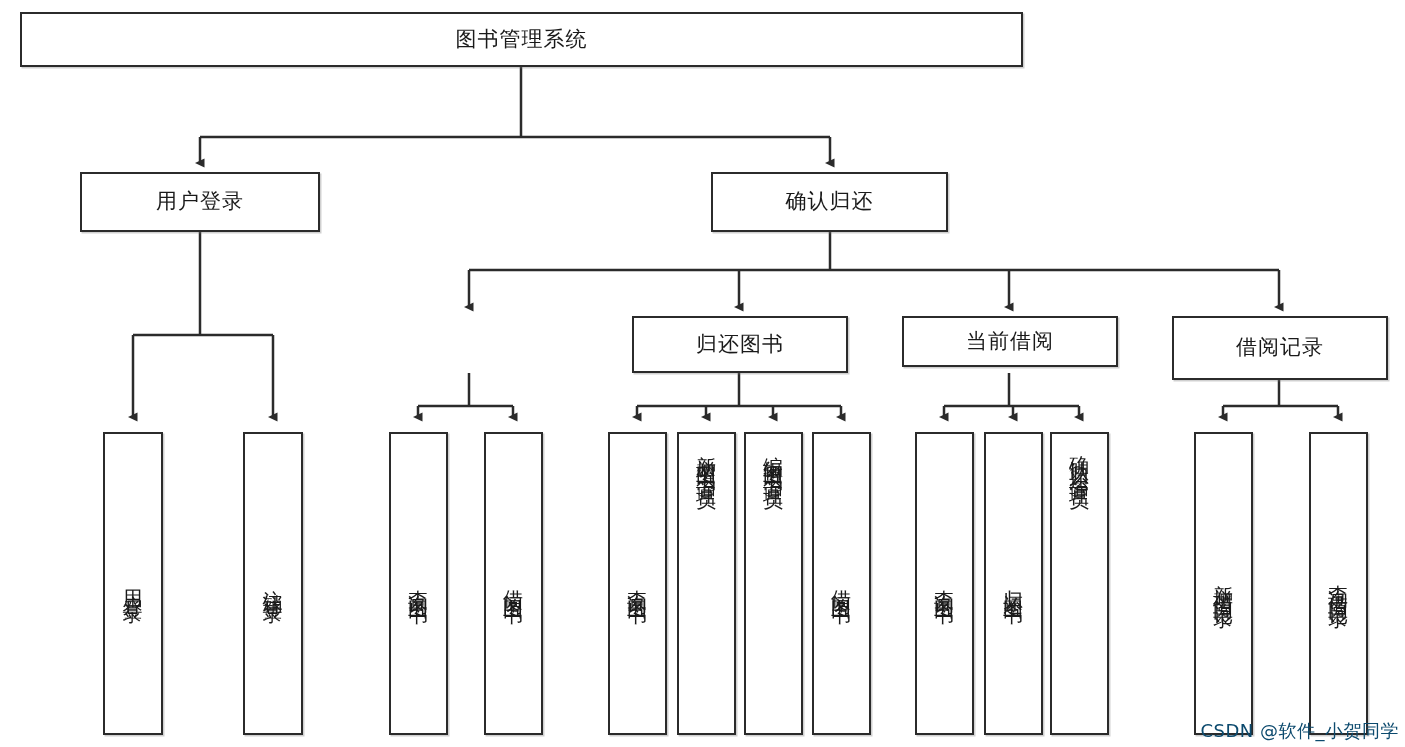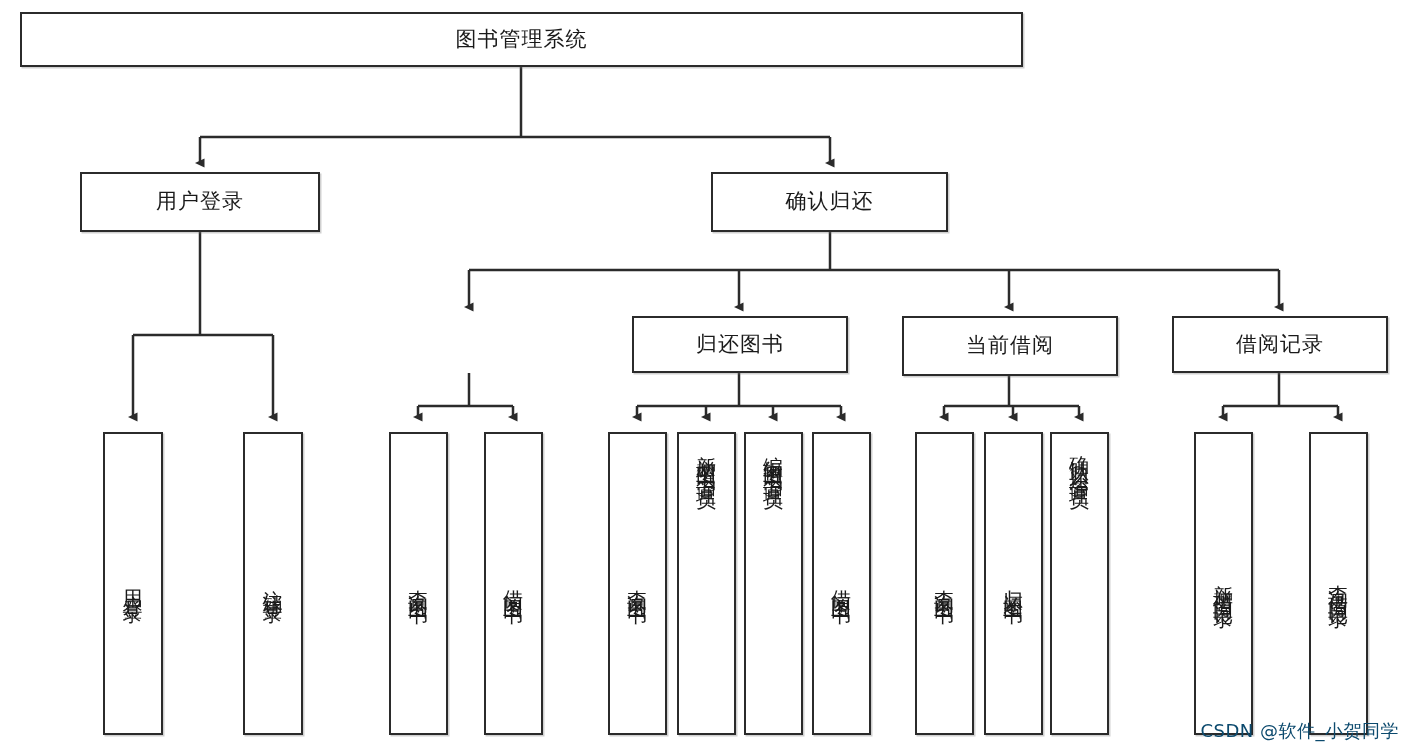--- a/index.html
+++ b/index.html
@@ -132,24 +132,24 @@
   <div class="node horiz" style="left:80px; top:172px; width:240px; height:60px;">
     <span>用户登录</span>
   </div>
   <div class="node horiz" style="left:711px; top:172px; width:237px; height:60px;">
     <span>确认归还</span>
   </div>
 
   <div class="node horiz" style="left:632px; top:316px; width:216px; height:57px;">
     <span>归还图书</span>
   </div>
-  <div class="node horiz" style="left:902px; top:316px; width:216px; height:60px;">
+  <div class="node horiz" style="left:902px; top:316px; width:216px; height:51px;">
     <span>当前借阅</span>
   </div>
-  <div class="node horiz" style="left:1172px; top:316px; width:216px; height:57px;">
+  <div class="node horiz" style="left:1172px; top:316px; width:216px; height:64px;">
     <span>借阅记录</span>
   </div>
 
   <div class="node vert midalign" style="left:103px; top:432px; width:60px; height:303px;">
     <span>用户登录</span>
   </div>
   <div class="node vert midalign" style="left:243px; top:432px; width:60px; height:303px;">
     <span>注销登录</span>
   </div>
 

